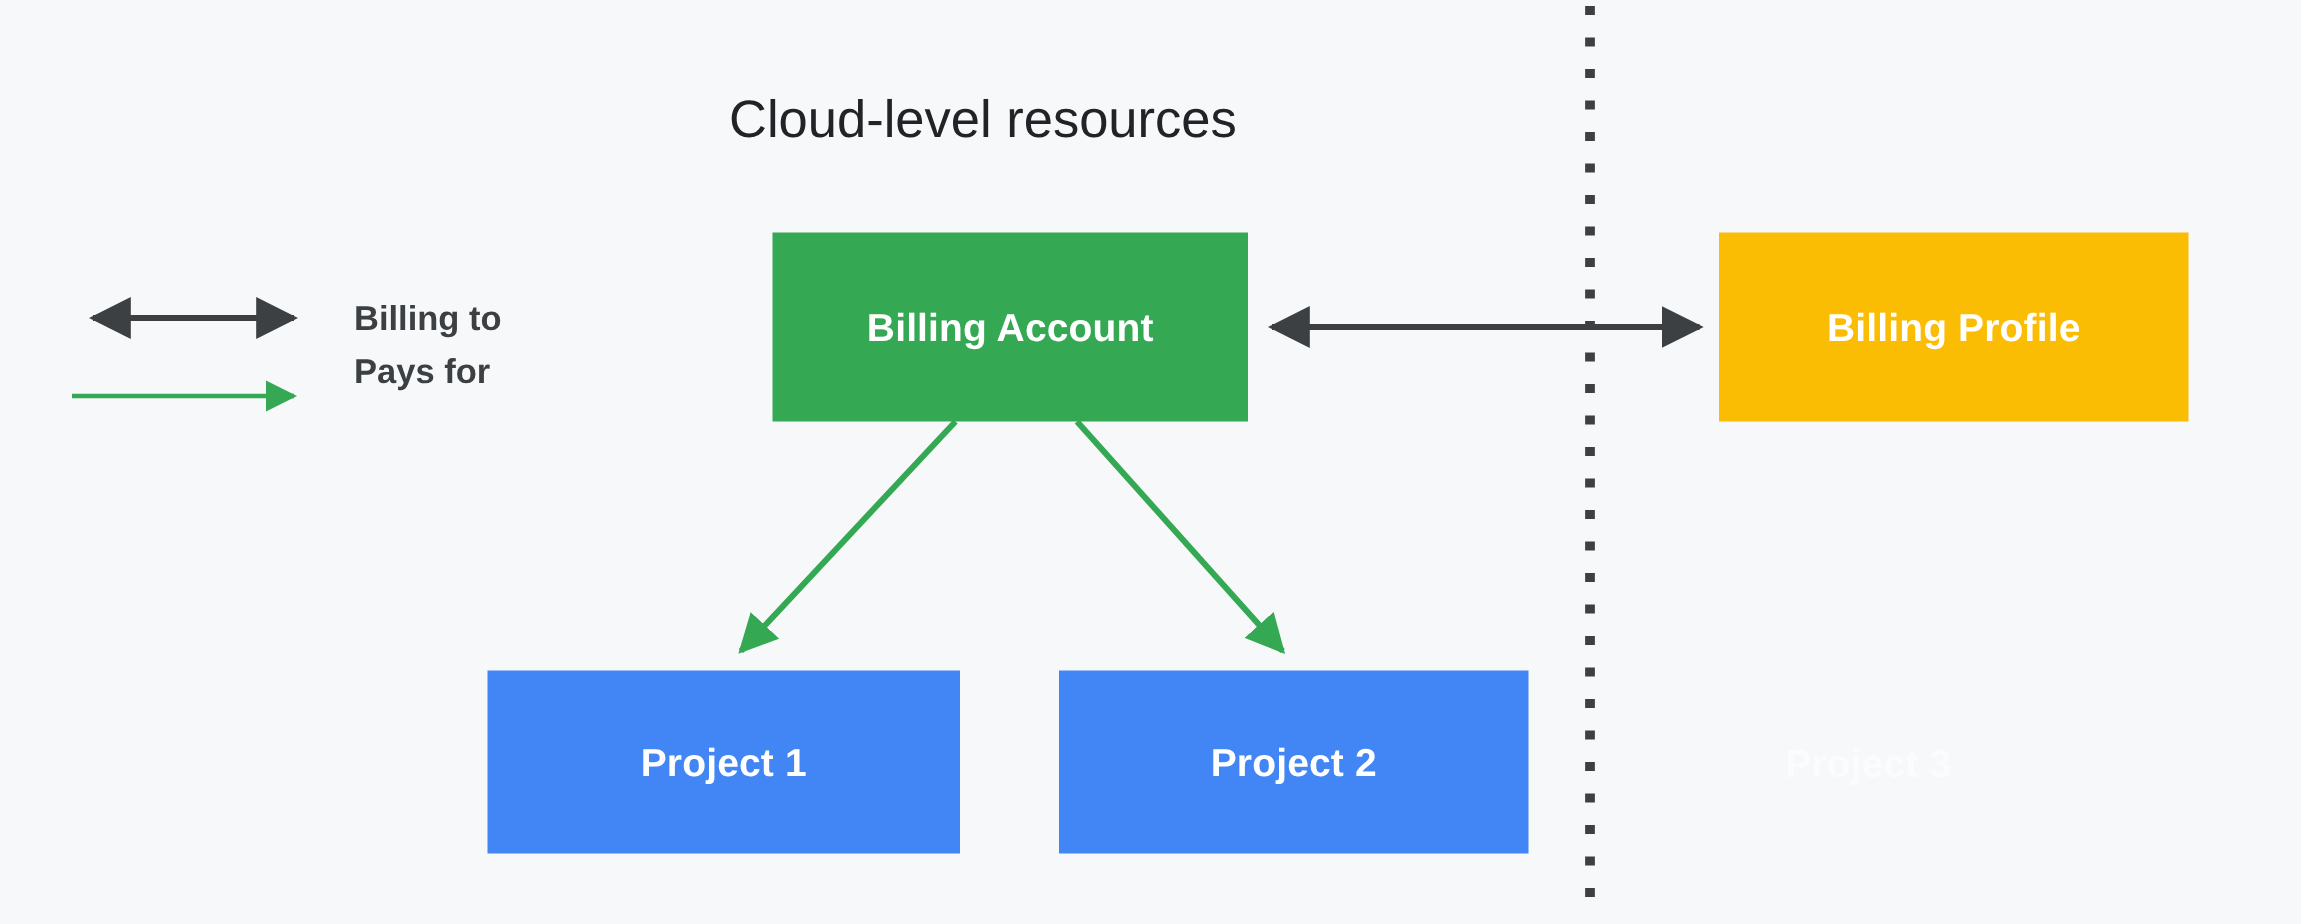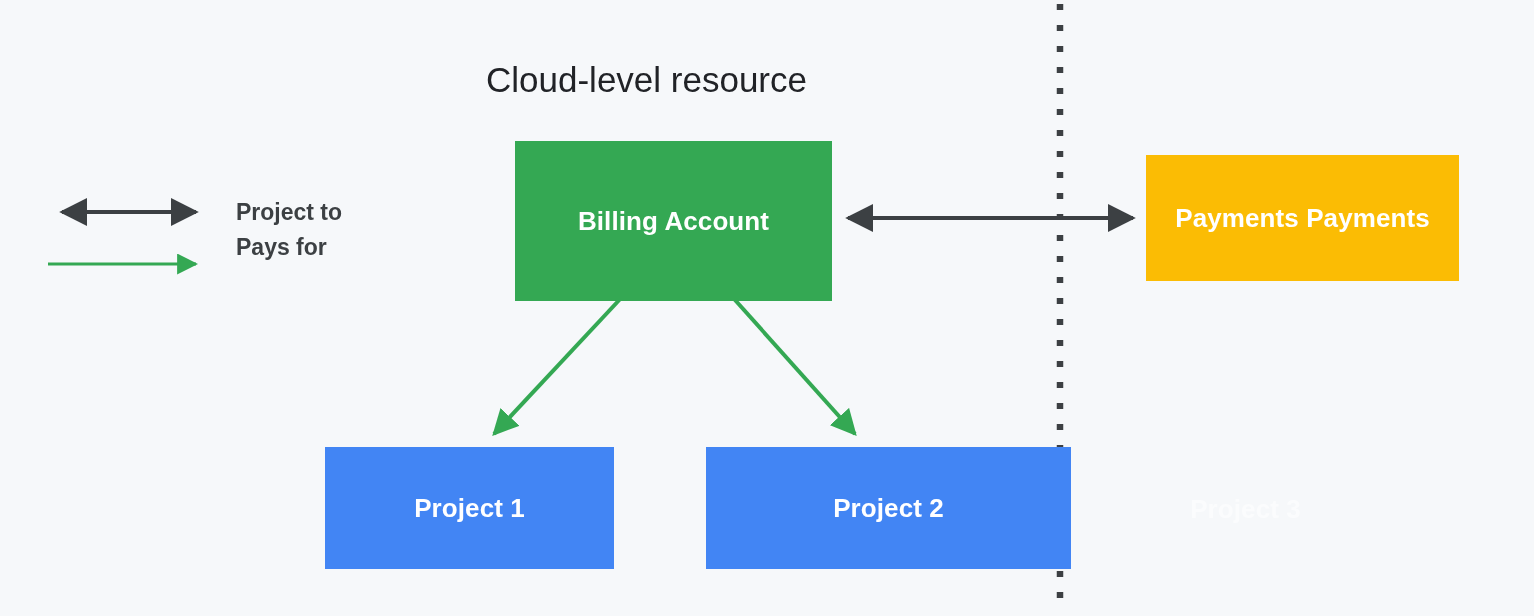--- a/index.html
+++ b/index.html
@@ -48,43 +48,43 @@
     align-items: center;
     justify-content: center;
     color: #ffffff;
     font-size: 26px;
     font-weight: bold;
     letter-spacing: 0.1px;
     box-sizing: border-box;
   }
   #box-billing-account {
     left: 515px;
-    top: 141px;
+    top: 155px;
     width: 317px;
-    height: 160px;
+    height: 126px;
     background: #34a853;
   }
   #box-payments-profile {
     left: 1146px;
     top: 155px;
     width: 313px;
     height: 126px;
     background: #fbbc04;
   }
   #box-project-1 {
     left: 325px;
     top: 447px;
-    width: 289px;
+    width: 315px;
     height: 122px;
     background: #4285f4;
   }
   #box-project-2 {
     left: 706px;
     top: 447px;
-    width: 365px;
+    width: 313px;
     height: 122px;
     background: #4285f4;
   }
   #box-project-3 {
     left: 1146px;
     top: 470px;
     width: 199px;
     height: 78px;
     background: transparent;
     color: #fbfcfd;
@@ -132,30 +132,30 @@
 
     <line x1="48" y1="264" x2="196" y2="264" stroke="#34a853" stroke-width="3" marker-end="url(#arrow-green-legend)"></line>
 
     <line x1="848" y1="218" x2="1133" y2="218" stroke="#3c4043" stroke-width="4" marker-start="url(#arrow-dark-start)" marker-end="url(#arrow-dark-end)"></line>
 
     <line x1="637" y1="281" x2="494" y2="434" stroke="#34a853" stroke-width="4" marker-end="url(#arrow-green-end)"></line>
 
     <line x1="718" y1="281" x2="855" y2="434" stroke="#34a853" stroke-width="4" marker-end="url(#arrow-green-end)"></line>
   </svg>
 
-  <div class="col-header" id="header-cloud">Cloud-level resource</div>
+  <div class="col-header" id="header-cloud">Cloud-level resources</div>
 
 
-  <div class="legend-label" id="legend-label-linked-to">Project to</div>
+  <div class="legend-label" id="legend-label-linked-to">Billing to</div>
 
   <div class="legend-label" id="legend-label-pays-for">Pays for</div>
 
   <div class="node-box" id="box-billing-account">Billing Account</div>
 
-  <div class="node-box" id="box-payments-profile">Payments Payments</div>
+  <div class="node-box" id="box-payments-profile">Billing Profile</div>
 
   <div class="node-box" id="box-project-1">Project 1</div>
 
   <div class="node-box" id="box-project-2">Project 2</div>
 
   <div class="node-box" id="box-project-3">Project 3</div>
 
 </div>
 
 </body></html>

